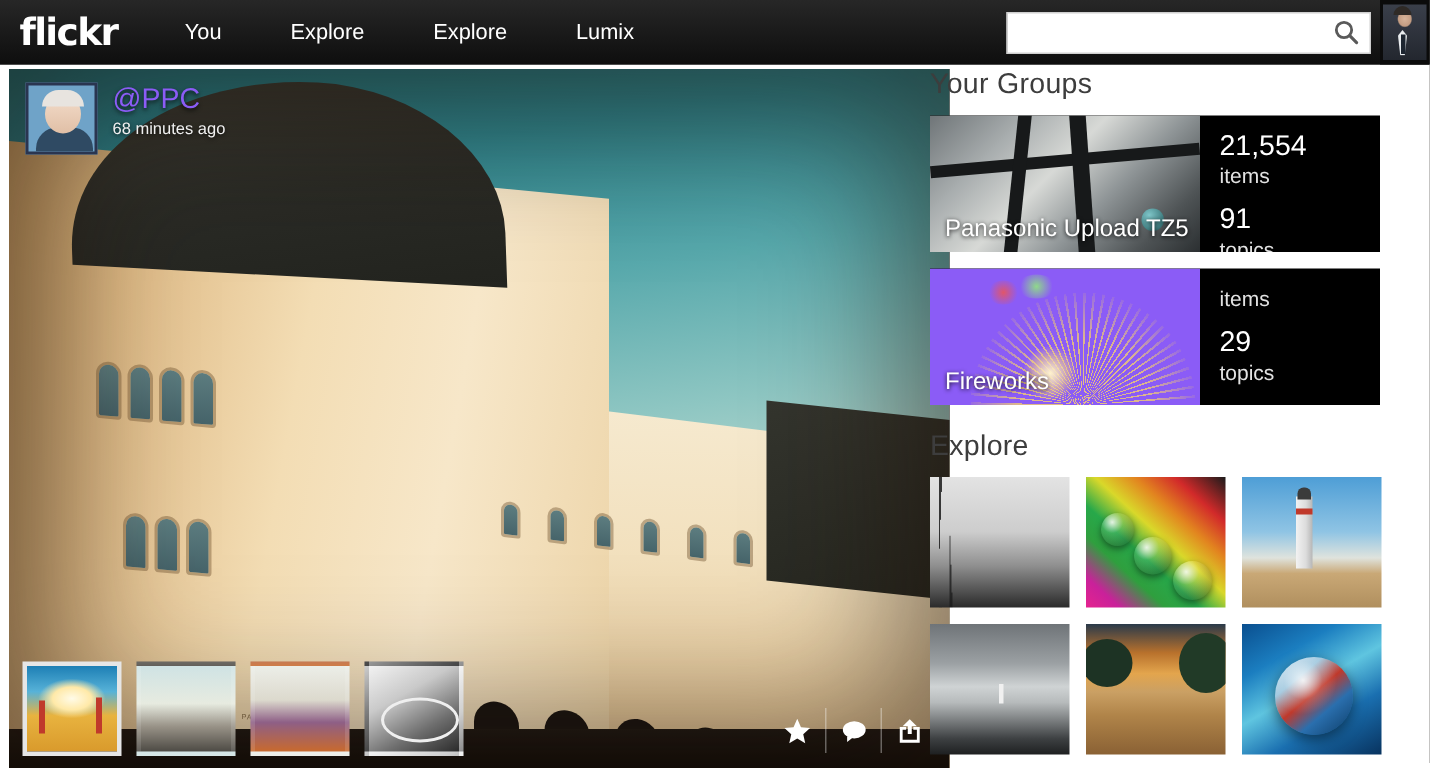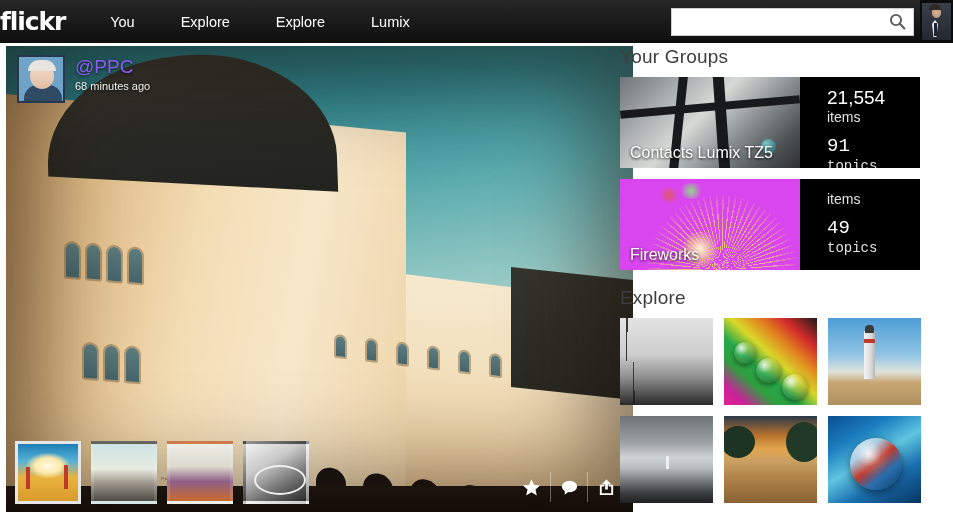--- a/index.html
+++ b/index.html
@@ -13,21 +13,21 @@
 
   
   .topbar {
     position: absolute; left: 0; top: 0;
     width: 953px; height: 43px;
     background: #1b1b1b;
     background-image: linear-gradient(180deg,#272727 0%,#191919 55%,#0e0e0e 100%);
     display: flex; align-items: center;
   }
   .logo {
-    margin-right: 22px;
+    margin-left: 13px; margin-right: 22px;
     color: #ffffff;
     font-size: 25px; font-weight: bold;
     letter-spacing: -1.1px;
     font-family: "DejaVu Sans", sans-serif;
     line-height: 1;
     cursor: pointer;
   }
   .navlinks { display: flex; align-items: center; }
   .navlink {
     color: #ffffff;
@@ -292,21 +292,21 @@
   }
   .gi-lumix .bar1 { left: 54px; top: -10px; width: 9px; height: 112px; transform: rotate(6deg); }
   .gi-lumix .bar2 { left: 96px; top: -10px; width: 11px; height: 112px; transform: rotate(-4deg); }
   .gi-lumix .bar3 { left: 0; top: 26px; width: 180px; height: 8px; transform: rotate(-5deg); }
   .gi-lumix .knob {
     position: absolute; right: 24px; bottom: 14px;
     width: 15px; height: 15px; border-radius: 50%;
     background: radial-gradient(circle at 34% 30%, #7fc6c9 0%, #3d7a7d 70%, #20484a 100%);
   }
   .gi-fire {
-    background: #d946ef;
+    background: #8b5cf6;
   }
   .gi-fire .burst {
     position: absolute; left: 72px; top: 16px;
     width: 150px; height: 150px;
     margin-left: -45px;
     border-radius: 50%;
     background:
       repeating-conic-gradient(from 0deg,
         rgba(233,196,124,0.95) 0deg 1.4deg,
         rgba(0,0,0,0) 1.4deg 5deg);
@@ -322,26 +322,26 @@
       background: radial-gradient(circle,#e0566a 0%, rgba(224,86,106,0) 70%); }
   .gi-fire .spark-g { position:absolute; left: 58px; top: 4px; width: 26px; height: 16px; border-radius:50%;
       background: radial-gradient(circle,#8fd98a 0%, rgba(143,217,138,0) 70%); }
   .group-name {
     position: absolute; left: 10px; bottom: 6px;
     color: #ffffff; font-size: 16px;
     text-shadow: 0 1px 3px rgba(0,0,0,0.9);
   }
   .group-stats {
     flex: 1;
-    padding: 11px 0 0 27px;
+    padding: 11px 0 0 13px;
     color: #ffffff;
   }
   .stat-num { font-size: 19px; line-height: 1.05; font-weight: normal; }
   .stat-lbl { font-size: 14px; color: #e2e2e2; margin-top: 1px; }
-  .stat-block + .stat-block { margin-top: 12px; font-family: Liberation Mono, monospace; }
+  .stat-block + .stat-block { margin-top: 12px; }
 
   .explore-head { margin-top: 17px; }
   .explore-grid {
     display: grid;
     grid-template-columns: repeat(3, 93px);
     gap: 11px;
   }
   .ex {
     width: 93px; height: 87px;
     overflow: hidden; position: relative;
@@ -517,21 +517,21 @@
 <div class="rail">
 
   <h2 class="rail-title">Your Groups</h2>
 
   <div class="group-card">
     <div class="group-img gi-lumix">
       <span class="bar3"></span>
       <span class="bar1"></span>
       <span class="bar2"></span>
       <span class="knob"></span>
-      <div class="group-name">Contacts Lumix TZ5</div>
+      <div class="group-name">Panasonic Upload TZ5</div>
     </div>
     <div class="group-stats">
       <div class="stat-block">
         <div class="stat-num">21,554</div>
         <div class="stat-lbl">items</div>
       </div>
       <div class="stat-block">
         <div class="stat-num">91</div>
         <div class="stat-lbl">topics</div>
       </div>
@@ -544,21 +544,21 @@
       <span class="core"></span>
       <span class="spark-r"></span>
       <span class="spark-g"></span>
       <div class="group-name">Fireworks</div>
     </div>
     <div class="group-stats">
       <div class="stat-block">
         <div class="stat-lbl">items</div>
       </div>
       <div class="stat-block">
-        <div class="stat-num">49</div>
+        <div class="stat-num">29</div>
         <div class="stat-lbl">topics</div>
       </div>
     </div>
   </div>
 
   <h2 class="rail-title explore-head">Explore</h2>
 
   <div class="explore-grid">
     <div class="ex ex-forest"></div>
     <div class="ex ex-drops">

